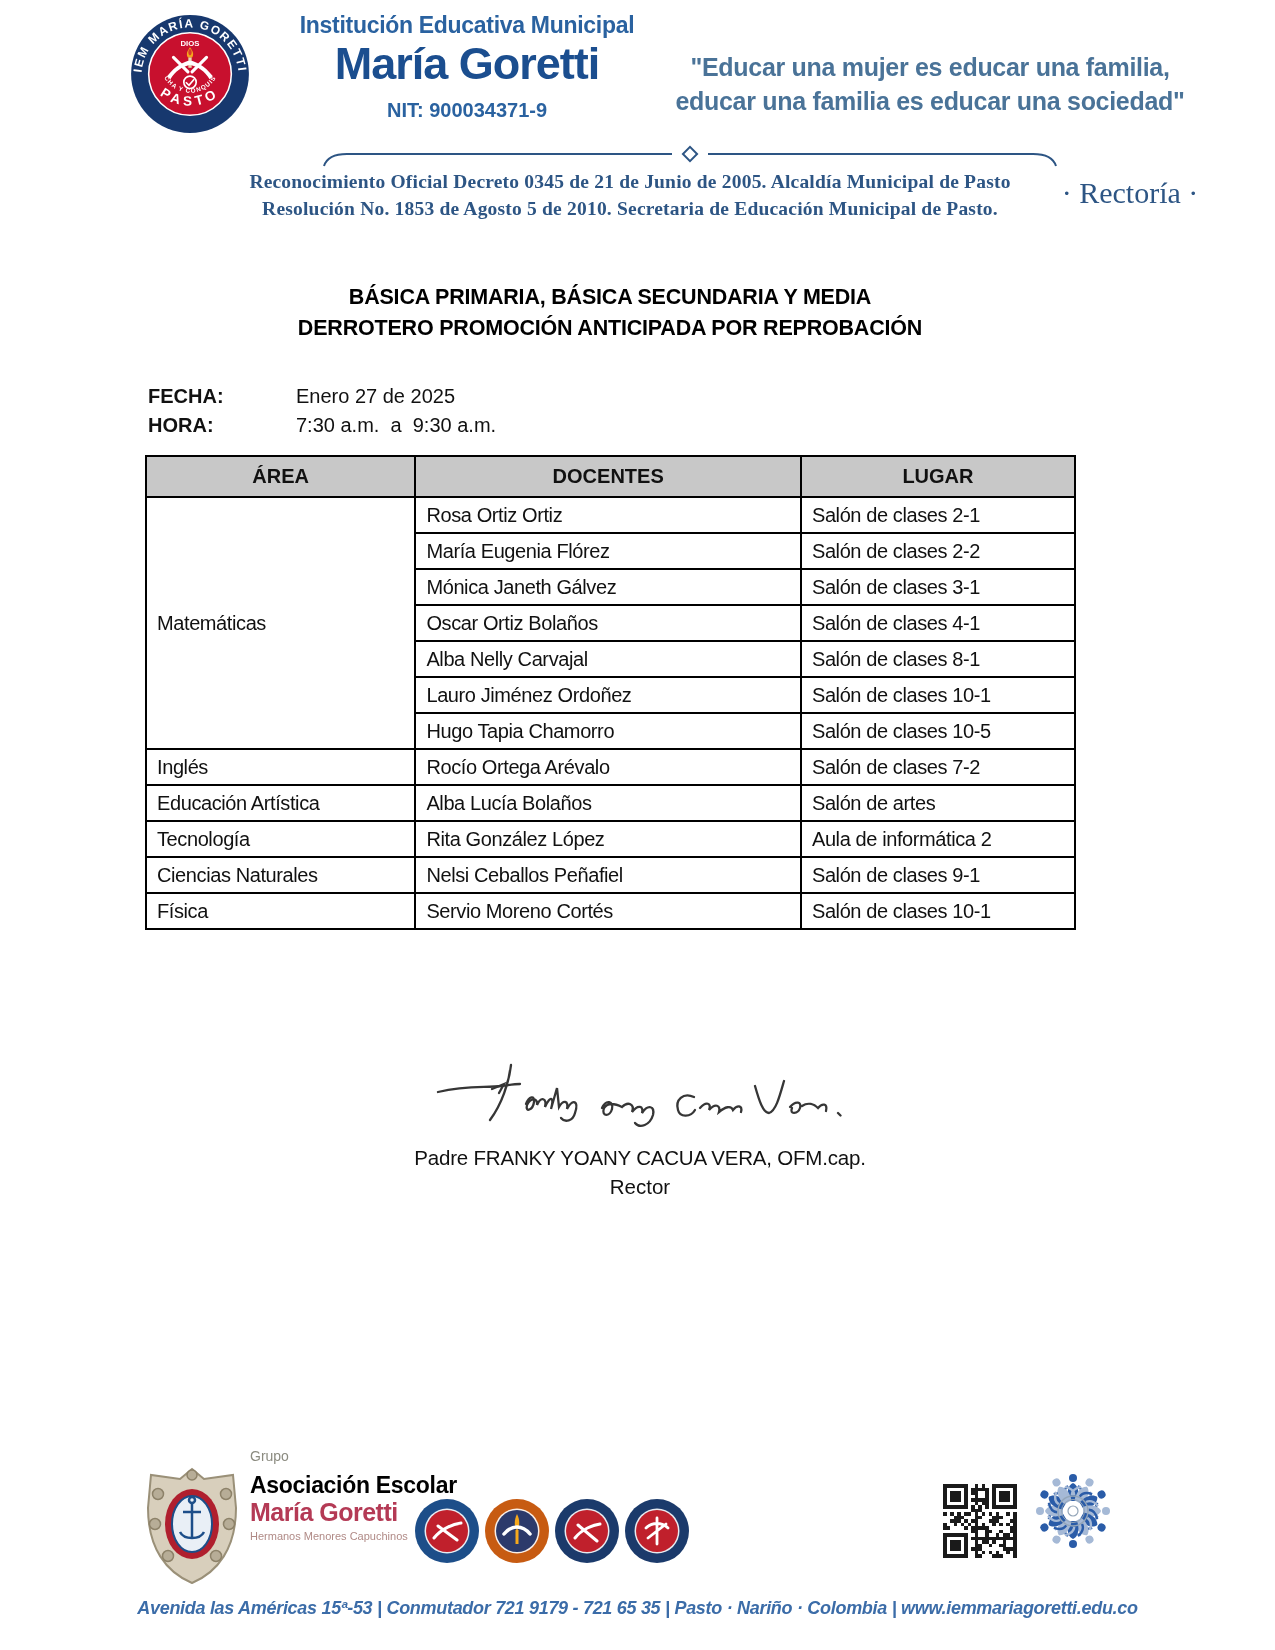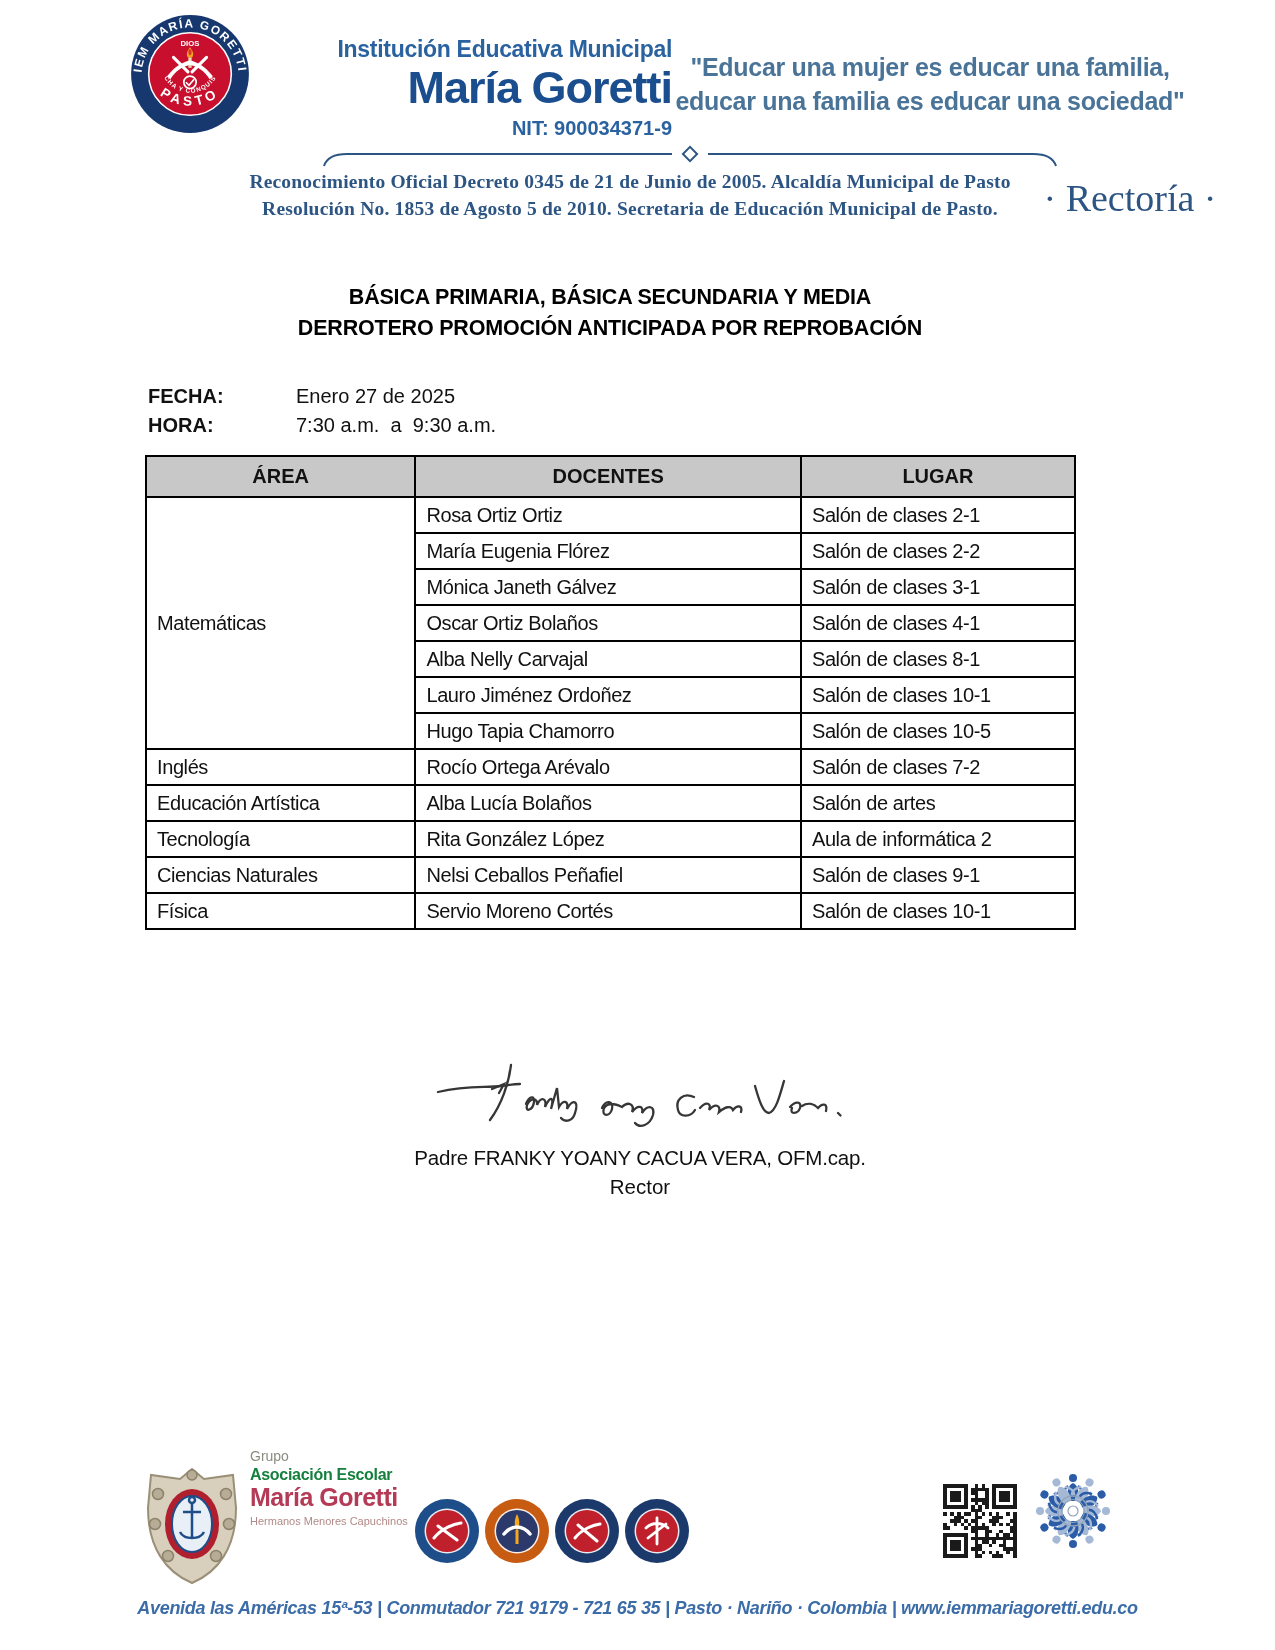--- a/index.html
+++ b/index.html
@@ -4,32 +4,32 @@
 <style>
   * { margin:0; padding:0; box-sizing:border-box; }
   html,body { background:#e8e8e8; }
   body { font-family:"Liberation Sans", sans-serif; }
   #page {
     position:relative; width:1275px; height:1650px; margin:0 auto;
     background:#ffffff; overflow:hidden; color:#111;
   }
   
   .crest { position:absolute; left:128px; top:12px; width:124px; height:124px; }
-  .inst-block { position:absolute; left:262px; top:36px; width:410px; text-align:right; }
+  .inst-block { position:absolute; left:262px; top:12px; width:410px; text-align:center; }
   .inst-line1 { font-size:23px; font-weight:bold; color:#2a62a0; letter-spacing:-0.3px; }
   .inst-name  { font-size:45px; font-weight:bold; color:#1b4e8f; letter-spacing:-1px; line-height:50px; }
-  .inst-nit   { font-size:20px; font-weight:bold; color:#2a62a0; margin-top:4px; }
+  .inst-nit   { font-size:20px; font-weight:bold; color:#2a62a0; margin-top:10px; }
   .motto { position:absolute; left:640px; top:50px; width:580px; text-align:center;
            font-size:25px; font-weight:bold; color:#4a7398; line-height:34px; letter-spacing:-0.3px; }
   .brace-orn { position:absolute; left:320px; top:144px; width:740px; height:26px; }
   .decree { position:absolute; left:180px; top:168px; width:900px; text-align:center;
             font-family:"Liberation Serif", serif; font-weight:bold;
             font-size:19.5px; color:#2d5584; line-height:27px; letter-spacing:0.2px; }
   .rectoria { position:absolute; left:1040px; top:176px; width:180px; text-align:center;
-              font-family:"Liberation Serif", serif; font-size:38px; color:#2d5584; }
+              font-family:"Liberation Serif", serif; font-size:30px; color:#2d5584; }
   
   .doc-title { position:absolute; left:70px; top:282px; width:1080px; text-align:center;
                font-size:21.5px; font-weight:bold; line-height:31px; letter-spacing:-0.2px; color:#000; }
   .meta { position:absolute; left:148px; top:382px; font-size:20px; line-height:29px; }
   .meta .row { display:flex; }
   .meta .lbl { font-weight:bold; width:148px; }
   .meta .val { white-space:pre; }
   
   table.schedule { position:absolute; left:145px; top:455px; width:931px;
                    border-collapse:collapse; table-layout:fixed;
@@ -41,21 +41,21 @@
   
   .sig-svg { position:absolute; left:432px; top:1062px; width:420px; height:76px; }
   .sig-name { position:absolute; left:70px; top:1146px; width:1140px; text-align:center;
               font-size:20.5px; letter-spacing:-0.2px; }
   .sig-role { position:absolute; left:70px; top:1175px; width:1140px; text-align:center;
               font-size:20.5px; }
   
   .shield { position:absolute; left:145px; top:1466px; width:94px; height:120px; }
   .assoc { position:absolute; left:250px; top:1448px; width:230px; }
   .assoc .grupo { font-size:14px; color:#8b8b80; }
-  .assoc .l1 { font-size:16px; font-weight:bold; color:#15803d; letter-spacing:-0.3px; margin-top:2px; }
+  .assoc .l1 { font-size:23px; font-weight:bold; color:#000000; letter-spacing:-0.3px; margin-top:8px; }
   .assoc .l2 { font-size:25px; font-weight:bold; color:#b43a55; letter-spacing:-0.5px; line-height:26px; }
   .assoc .l3 { font-size:11px; color:#b08a86; margin-top:5px; }
   .badge { position:absolute; top:1498px; width:66px; height:66px; }
   .qr { position:absolute; left:936px; top:1477px; width:88px; height:88px; }
   .mandala { position:absolute; left:1028px; top:1466px; width:90px; height:90px; }
   .footer-line { position:absolute; left:0; top:1598px; width:1275px; text-align:center;
                  font-size:18px; font-weight:bold; color:#3b6ca8; letter-spacing:-0.3px;font-style:italic; }
 </style>
 </head>
 <body>

